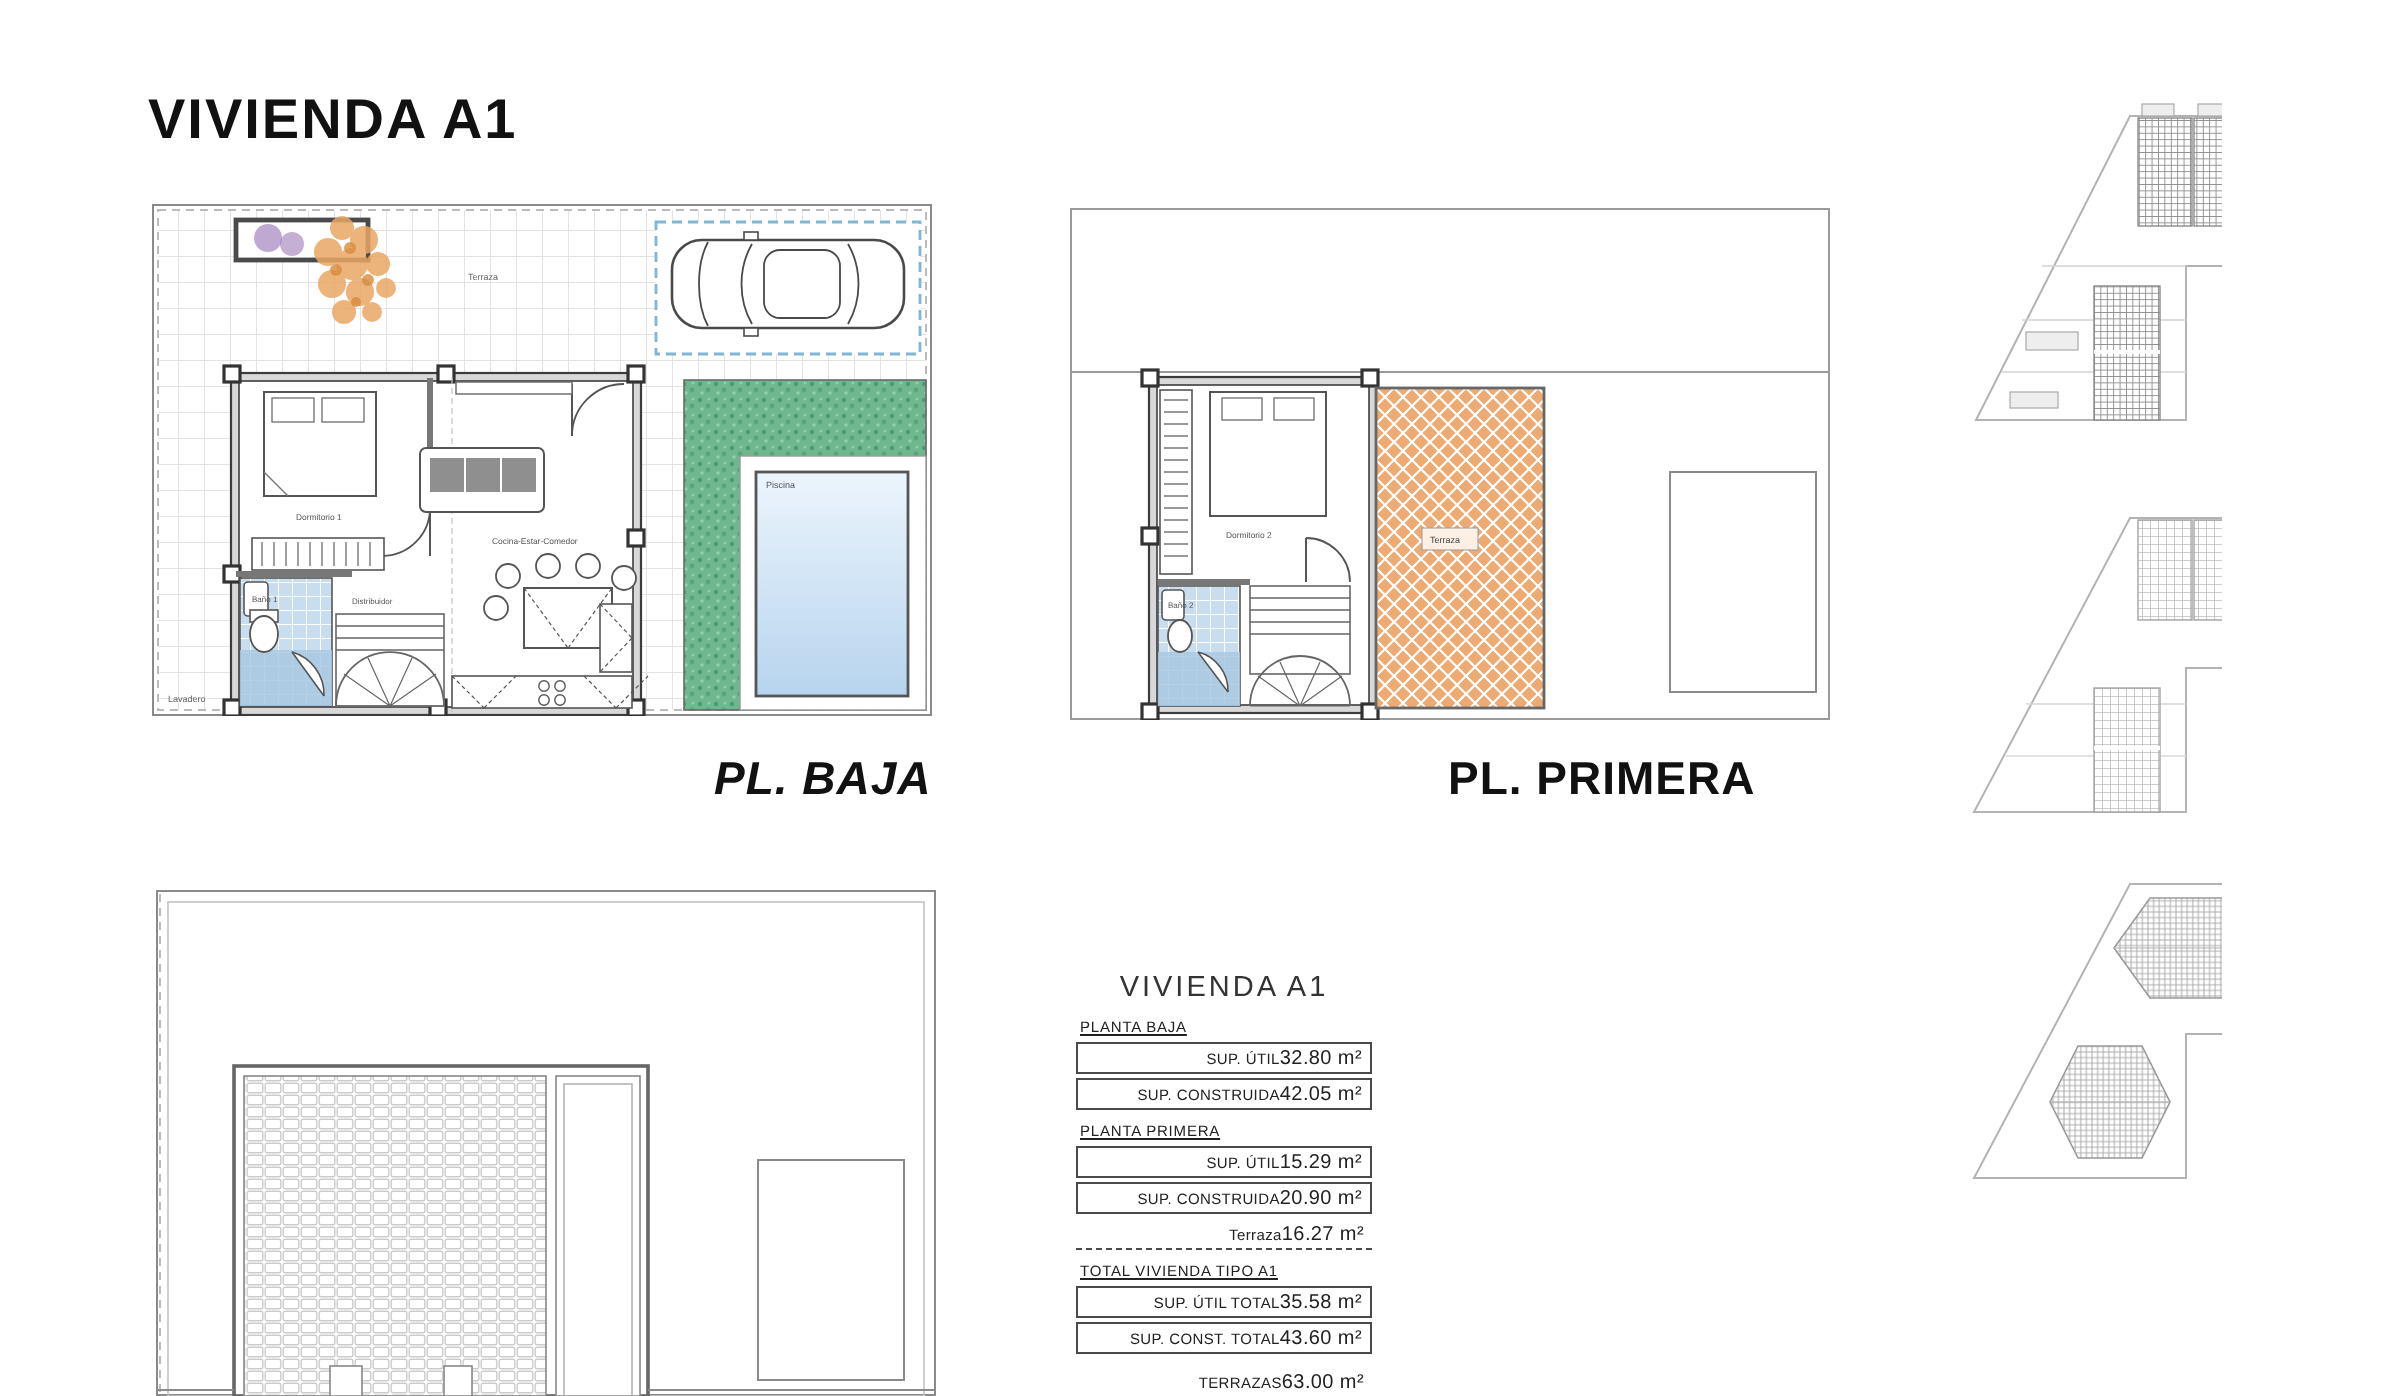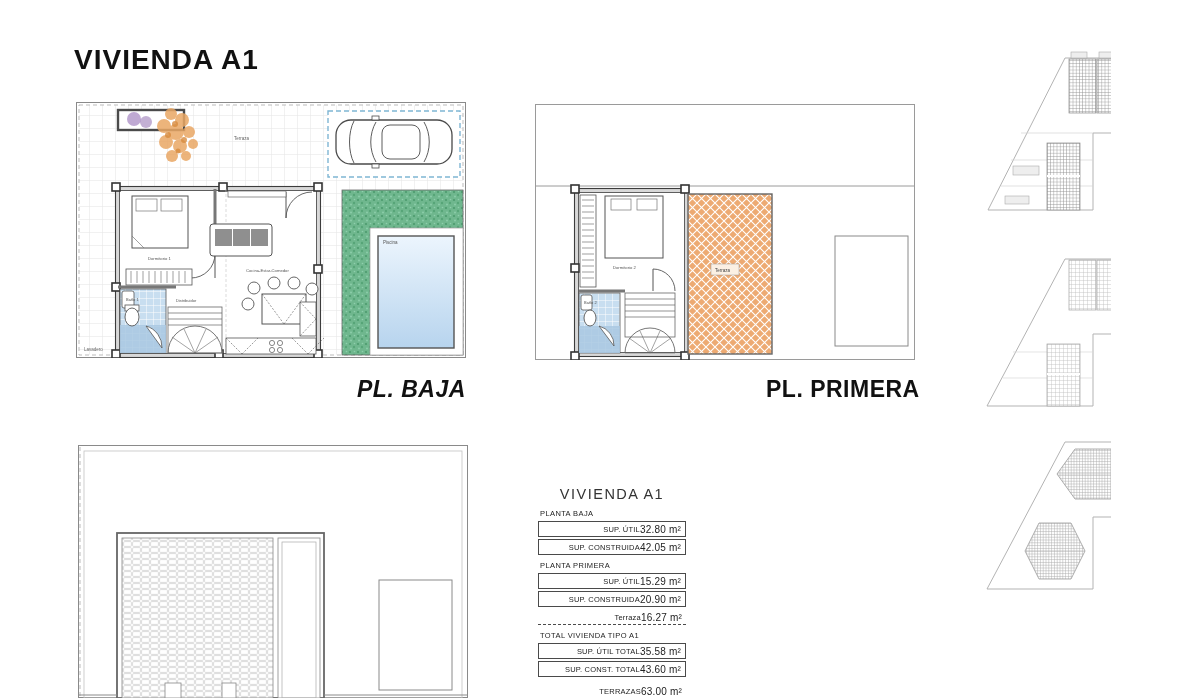--- a/index.html
+++ b/index.html
@@ -2,26 +2,26 @@
 <html><head>
 <meta charset="utf-8">
 <style>
   html,body{margin:0;padding:0;background:#ffffff;}
   .canvas{position:relative;width:1111px;height:698px;background:#fff;overflow:hidden;
           font-family:"Liberation Sans",sans-serif;color:#1a1a1a;}
   .abs{position:absolute;}
   .main-title{left:74px;top:44px;font-size:28px;font-weight:bold;letter-spacing:1px;color:#111;}
   .plan-label{font-size:23px;font-weight:bold;letter-spacing:.5px;color:#111;}
   #lbl-baja{left:357px;top:376px;font-style:italic;}
-  #lbl-primera{left:766px;top:376px;}
+  #lbl-primera{left:724px;top:376px;}
   svg{display:block;}
   
   .atbl{left:538px;top:486px;width:148px;font-size:8px;color:#222;}
   .atbl-title{font-size:14.5px;letter-spacing:1.5px;color:#333;text-align:center;margin-bottom:7px;}
-  .atbl-h{font-size:7.5px;letter-spacing:.4px;margin:6px 0 3px 2px;color:#222;}
+  .atbl-h{font-size:7.5px;letter-spacing:.4px;margin:6px 0 3px 2px;color:#222;text-decoration:underline;}
   .r{display:flex;justify-content:flex-end;align-items:center;
      padding:2px 4px;height:10px;font-size:7.5px;letter-spacing:.2px;}
   .r .v{font-size:10px;}
   .boxed{border:1px solid #4a4a4a;margin-top:2px;background:#fff;}
   .dashed{border-bottom:1px dashed #4a4a4a;margin-top:3px;}
   .gap{height:4px;}
   .right-frame{left:1196px;top:0;width:1px;height:698px;background:#b3b3b3;}
 </style>
 </head>
 <body>

